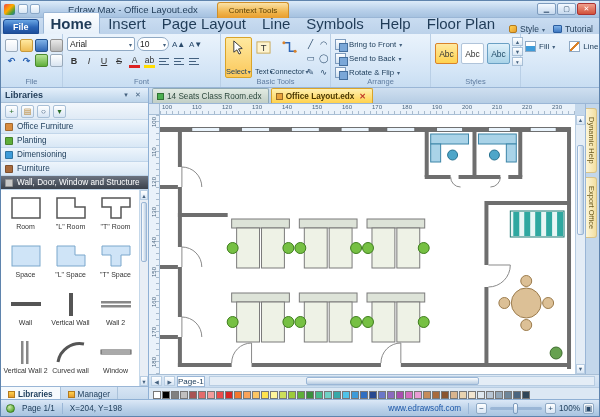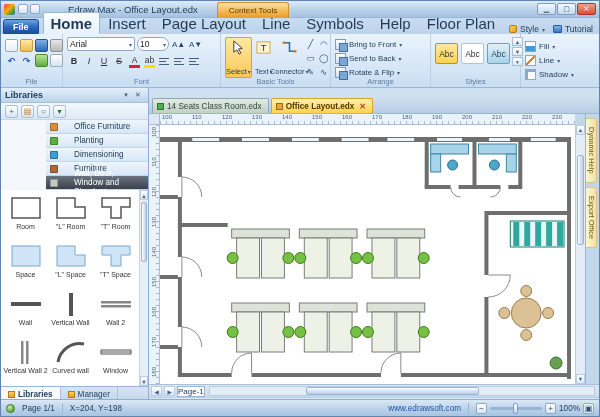--- a/index.html
+++ b/index.html
@@ -77,55 +77,55 @@
   .arr-ic { width:11px; height:11px; border:1px solid #7e9cbe; background:linear-gradient(#fdfeff,#cfe0f0); position:relative; }
   .arr-ic::after { content:""; position:absolute; left:3px; top:3px; width:7px; height:7px; background:#7aa7d8; border:1px solid #456f9e; }
 
   .styles-wrap { display:flex; gap:3px; padding-top:6px; }
   .stylebox { width:23px; height:21px; border:1px solid #b0c4da; border-radius:2px; font-size:8.5px; display:flex; align-items:center; justify-content:center; color:#333; background:#fff; }
   .stylebox.s0 { background:linear-gradient(#ffe9a0,#ffd24e); border-color:#d9822a; }
   .stylebox.s2 { background:linear-gradient(#dff0fa,#a9d3e8); border-color:#6aa0c4; color:#1f4a66; }
   .styles-arr { display:flex; flex-direction:column; justify-content:center; gap:1px; margin-left:2px; font-size:5.5px; color:#44617f; }
   .sarr { width:11px; height:9px; border:1px solid #a8bfd6; background:linear-gradient(#fff,#dce8f4); text-align:center; line-height:8px; }
 
-  .eff-rows { display:flex; flex-direction:column; gap:2px; padding-top:3px; }
+  .eff-rows { display:flex; flex-direction:row; gap:14px; padding-top:3px; }
   .eff-row { display:flex; align-items:center; gap:3px; font-size:8px; color:#23425f; height:12px; }
   .eff-ic { width:11px; height:11px; border:1px solid #8fa9c4; }
   .eff-ic.ic-fill { background:linear-gradient(#fff 45%, #3d9bd9 45%); }
   .eff-ic.ic-line { background:linear-gradient(135deg, transparent 44%, #d9822a 44%, #d9822a 58%, transparent 58%), #fff; }
   .eff-ic.ic-shadow { background:#fff; box-shadow:2px 2px 0 #8fa9c4 inset; }
 
   
   .libpanel { position:absolute; left:0; top:87px; width:148px; height:313px; background:#f4f8fc; border-right:1px solid #8fb0d4; display:flex; flex-direction:column; }
   .lib-header { height:15px; background:linear-gradient(#e4effa,#bcd4ea); border-bottom:1px solid #a8bfd6; display:flex; align-items:center; padding:0 4px; }
   .lib-title { font-size:9px; font-weight:bold; color:#1f3b57; }
   .lib-hbtn { margin-left:auto; font-size:7px; color:#44617f; width:12px; text-align:center; }
   .lib-hbtn + .lib-hbtn { margin-left:0; }
   .lib-toolbar { height:17px; border-bottom:1px solid #c5d8ea; display:flex; align-items:center; gap:3px; padding:0 4px; background:linear-gradient(#f2f7fc,#dfeaf5); }
   .ltool { width:13px; height:13px; border:1px solid #a8bfd6; border-radius:2px; background:linear-gradient(#fff,#d7e5f4); font-size:8px; line-height:12px; text-align:center; color:#2a6e2a; }
   .lib-sections { }
-  .sec-row { height:14px; display:flex; align-items:center; gap:16px; padding:0 4px; font-size:8.2px; color:#23425f;
-    background:linear-gradient(#eef5fc,#d8e7f5); border-bottom:1px solid #c2d6ea;margin-left:45px; }
+  .sec-row { height:14px; display:flex; align-items:center; gap:4px; padding:0 4px; font-size:8.2px; color:#23425f;
+    background:linear-gradient(#eef5fc,#d8e7f5); border-bottom:1px solid #c2d6ea; }
   .sec-row.active { background:linear-gradient(#6b7380,#3a414c); color:#fff; font-weight:normal; }
   .sec-ic { width:8px; height:8px; border-radius:1px; border:1px solid rgba(0,0,0,.25); flex:none; }
   .shape-grid { flex:1; background:#fff; display:grid; grid-template-columns:repeat(3,1fr); grid-auto-rows:48px; padding:2px 10px 2px 2px; position:relative; overflow:hidden; }
   .shape-cell { display:flex; flex-direction:column; align-items:center; padding-top:3px; }
   .shape-thumb { width:36px; height:27px; }
   .shape-thumb svg { width:36px; height:27px; }
   .shape-label { font-size:7px; color:#333; margin-top:1px; text-align:center; line-height:1.1; }
   .lib-scroll { position:absolute; right:0; top:0; bottom:0; width:9px; background:#e8eef5; border-left:1px solid #c5d8ea; }
   .lib-thumb { position:absolute; left:1px; right:1px; top:12px; height:60px; background:linear-gradient(90deg,#fdfeff,#b9cde2); border:1px solid #9ab6d6; border-radius:2px; }
   .lib-sarrow { position:absolute; left:0; right:0; height:10px; font-size:5.5px; text-align:center; line-height:10px; color:#44617f; background:linear-gradient(#fff,#d7e5f4); border:1px solid #b8cde2; }
   .lib-bottom { height:15px; border-top:1px solid #9ab6d6; display:flex; background:linear-gradient(#d7e5f4,#c3d7eb); }
   .btab { font-size:8.2px; color:#23425f; display:flex; align-items:center; gap:3px; padding:0 7px; border-right:1px solid #aac2da; }
   .btab.active { background:#f6fafd; font-weight:bold; }
   .btab-ic { width:7px; height:7px; background:linear-gradient(#ffd24e,#e79d2e); border:1px solid #b37a1e; }
 
   
-  .canvas-region { position:absolute; left:148px; top:97px; right:0; height:313px; display:flex; flex-direction:column; background:#c3d7eb; }
+  .canvas-region { position:absolute; left:148px; top:87px; right:0; height:313px; display:flex; flex-direction:column; background:#c3d7eb; }
   .doctab-bar { height:16px; background:linear-gradient(#cfdff0,#b6cde4); display:flex; align-items:flex-end; padding-left:3px; gap:2px; border-bottom:1px solid #9ab6d6; }
   .dtab { font-size:8.2px; padding:1px 6px 1px 4px; display:flex; align-items:center; gap:3px; border:1px solid #8fa9b4; border-bottom:none; border-radius:2px 2px 0 0; background:linear-gradient(#e2ebe2,#c2cfc6); color:#2e4a3e; height:15px; }
   .dtab.active { background:linear-gradient(#fff0b0,#ffd24e); border-color:#d9a42a; color:#4a3800; font-weight:bold; }
   .dtab-ic { width:7px; height:7px; border:1px solid rgba(0,0,0,.35); flex:none; }
   .dtab-close { color:#c0392b; font-weight:bold; font-size:8px; margin-left:2px; }
 
   .canvas-body { flex:1; position:relative; }
   .ruler-corner { position:absolute; left:0; top:0; width:11px; height:11px; background:#dce8f4; border-right:1px solid #a8bfd6; border-bottom:1px solid #a8bfd6; }
   .hruler { position:absolute; left:11px; top:0; right:24px; height:11px; background:#eaf2fa; border-bottom:1px solid #a8bfd6; overflow:hidden;
     background-image:repeating-linear-gradient(to right, rgba(90,120,150,.45) 0 1px, transparent 1px 6px);

